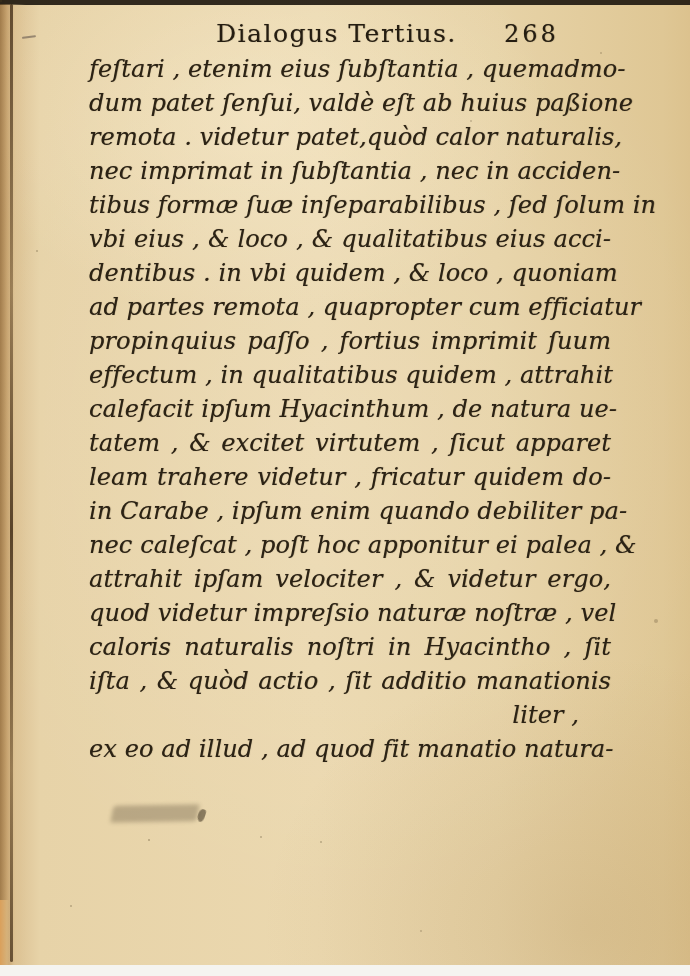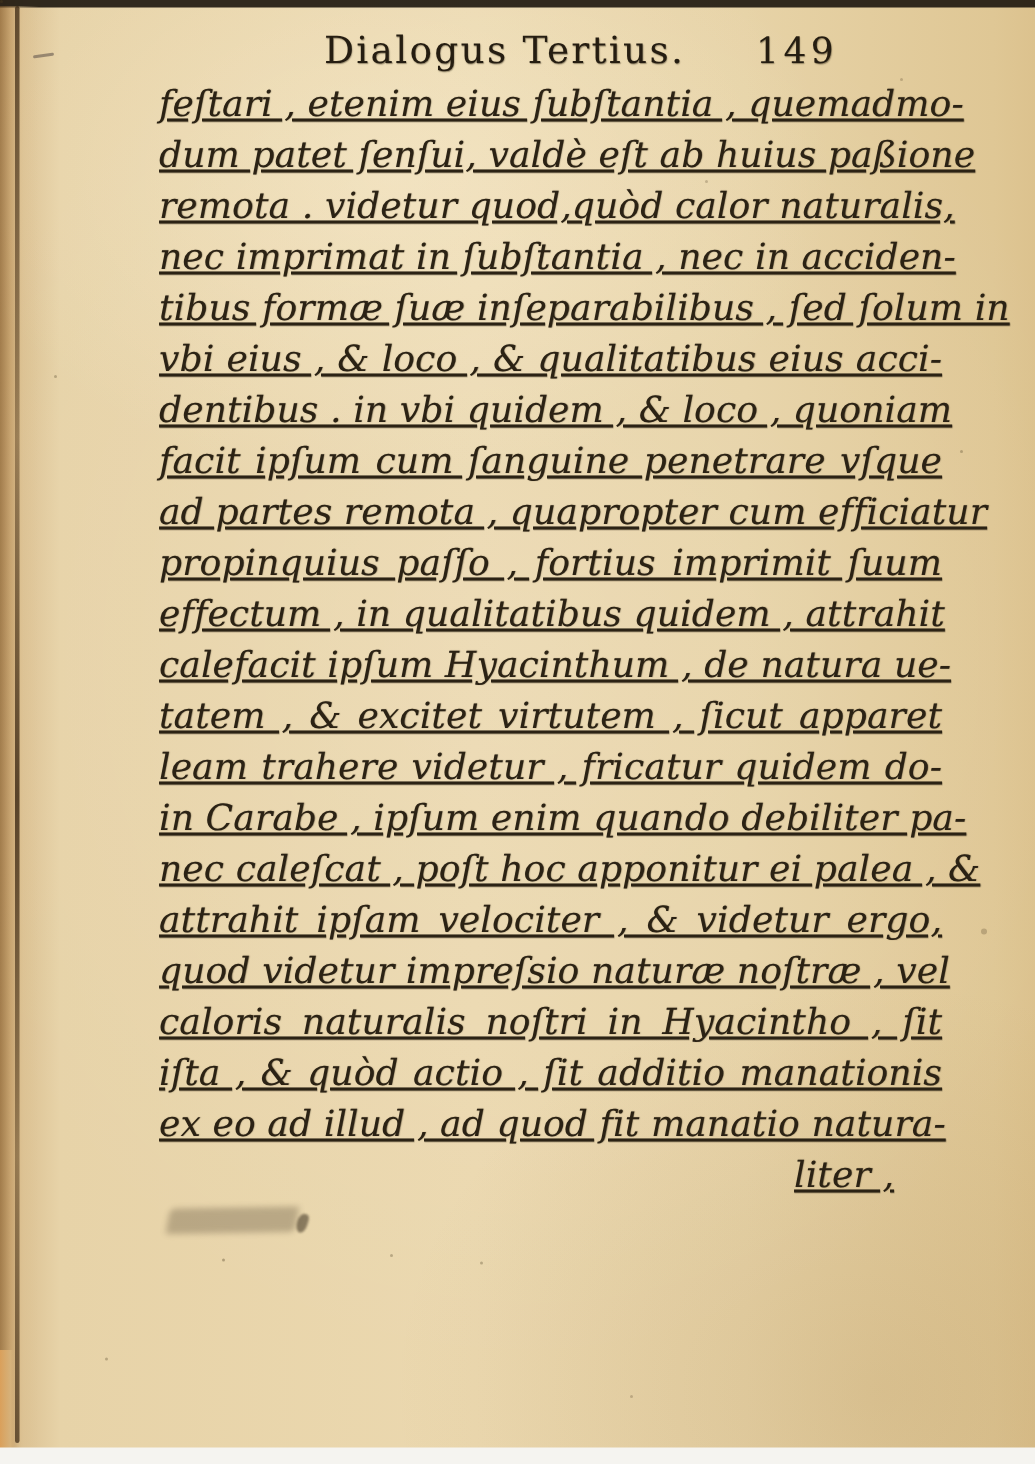--- a/index.html
+++ b/index.html
@@ -26,21 +26,21 @@
     background:linear-gradient(180deg,rgba(58,38,18,.75),rgba(84,58,28,.45) 30%,rgba(58,38,18,.8) 55%,rgba(90,64,32,.5) 80%,rgba(58,38,18,.7));}
   
   .pencil-dash{position:absolute;left:22px;top:36px;width:14px;height:2px;background:#6f6154;opacity:.65;transform:rotate(-8deg);border-radius:1px;}
   
   .header-row{position:absolute;left:0;top:19px;width:558px;height:34px;color:#251d11;}
   .running-title{position:absolute;left:216px;top:0;font-size:25px;letter-spacing:1.5px;
     text-shadow:.4px .4px .8px rgba(40,30,14,.45);}
   .page-number{position:absolute;left:504px;top:1px;font-size:24px;letter-spacing:3px;
     text-shadow:.4px .4px .8px rgba(40,30,14,.45);}
   
-  .textblock{position:absolute;left:106px;top:52px;width:522px;color:#2b2214;text-decoration:underline;}
+  .textblock{position:absolute;left:89px;top:52px;width:522px;color:#2b2214;}
   .line{
     font-style:italic;font-size:24px;line-height:34px;
     text-align:justify;text-align-last:justify;
     text-shadow:.35px .35px .7px rgba(44,33,16,.5);
     letter-spacing:.1px;
     white-space:nowrap;
   }
   .line.catchline{text-align-last:right;padding-right:32px;}
   
   .bleed-smudge{position:absolute;left:112px;top:805px;width:86px;height:17px;
@@ -59,46 +59,45 @@
 
 <div class="scan">
 
   <div class="top-edge"></div>
   <div class="gutter"></div>
   <div class="gutter-line"></div>
   <div class="pencil-dash"></div>
 
   <div class="header-row">
     <span class="running-title">Dialogus Tertius.</span>
-    <span class="page-number">149</span>
+    <span class="page-number">268</span>
   </div>
 
   <div class="textblock">
     <div class="line">feſtari , etenim eius ſubſtantia , quemadmo-</div>
     <div class="line">dum patet ſenſui, valdè eſt ab huius paßione</div>
-    <div class="line">remota . videtur quod,quòd calor naturalis,</div>
+    <div class="line">remota . videtur patet,quòd calor naturalis,</div>
     <div class="line">nec imprimat in ſubſtantia , nec in acciden-</div>
     <div class="line">tibus formæ ſuæ inſeparabilibus , ſed ſolum in</div>
     <div class="line">vbi eius , &amp; loco , &amp; qualitatibus eius acci-</div>
     <div class="line">dentibus . in vbi quidem , &amp; loco , quoniam</div>
-    <div class="line">facit ipſum cum ſanguine penetrare vſque</div>
     <div class="line">ad partes remota , quapropter cum efficiatur</div>
     <div class="line">propinquius paſſo , fortius imprimit ſuum</div>
     <div class="line">effectum , in qualitatibus quidem , attrahit</div>
     <div class="line">calefacit ipſum Hyacinthum , de natura ue-</div>
     <div class="line">tatem , &amp; excitet virtutem , ſicut apparet</div>
     <div class="line">leam trahere videtur , fricatur quidem do-</div>
     <div class="line">in Carabe , ipſum enim quando debiliter pa-</div>
     <div class="line">nec caleſcat , poſt hoc apponitur ei palea , &amp;</div>
     <div class="line">attrahit ipſam velociter , &amp; videtur ergo,</div>
     <div class="line">quod videtur impreſsio naturæ noſtræ , vel</div>
     <div class="line">caloris naturalis noſtri in Hyacintho , ſit</div>
     <div class="line">iſta , &amp; quòd actio , ſit additio manationis</div>
+    <div class="line catchline">liter ,</div>
     <div class="line">ex eo ad illud , ad quod fit manatio natura-</div>
-    <div class="line catchline">liter ,</div>
   </div>
 
   <div class="bleed-smudge"></div>
   <div class="bleed-comma"></div>
   <div class="specks"></div>
 
   <div class="bottom-corner"></div>
   <div class="bottom-strip"></div>
 </div>
 

